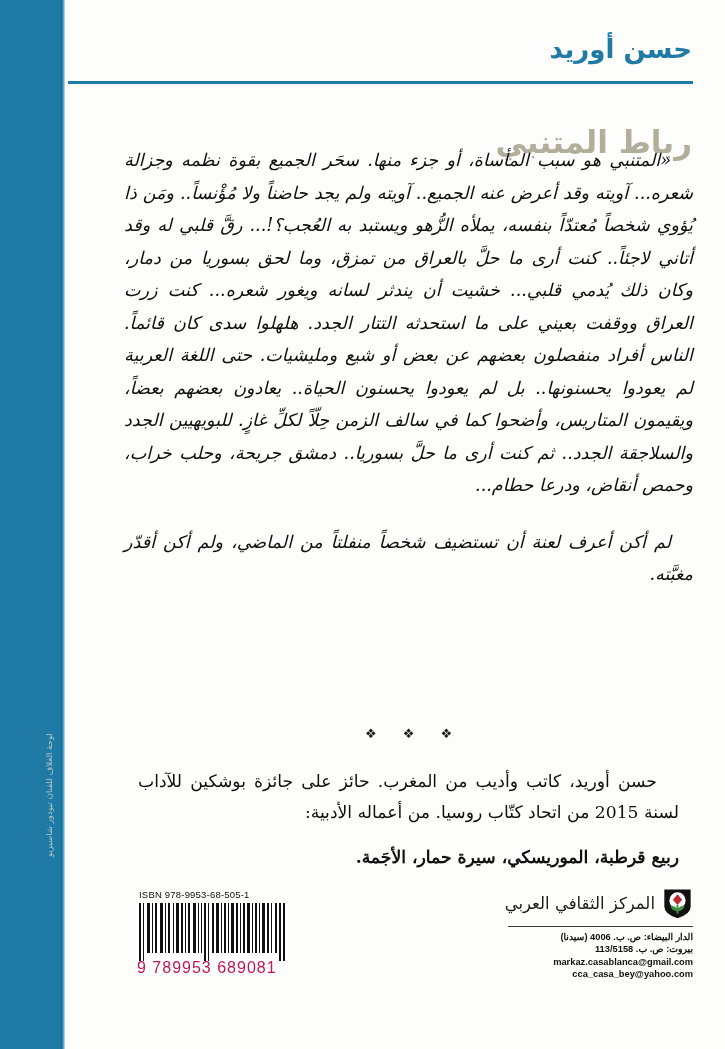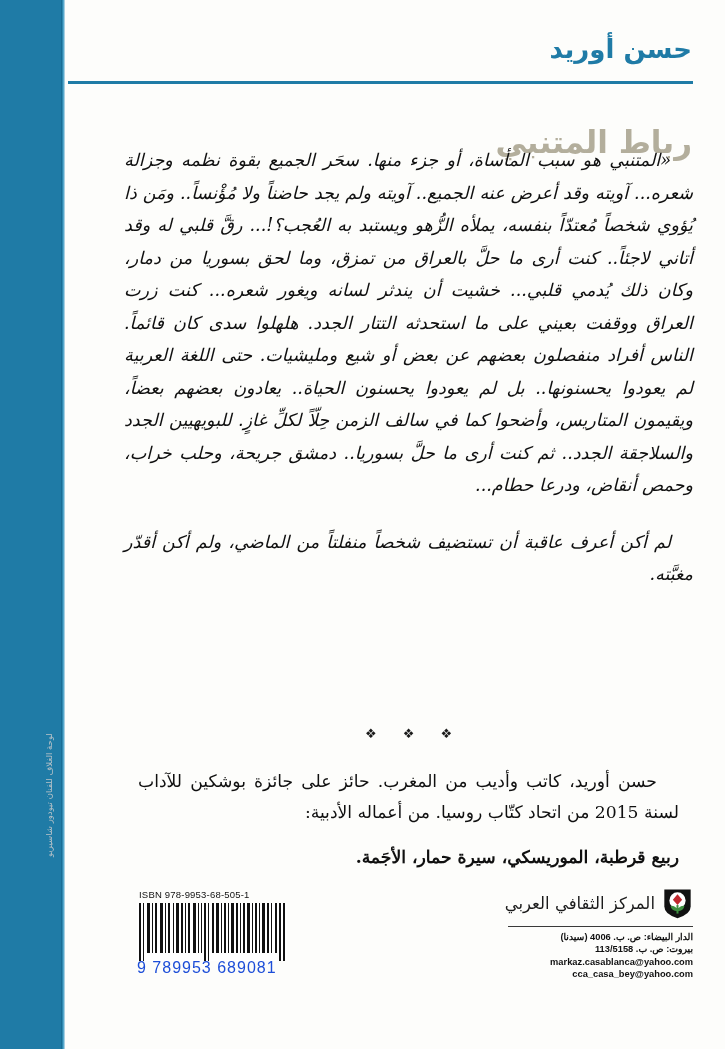--- a/index.html
+++ b/index.html
@@ -151,21 +151,21 @@
     direction: ltr;
   }
   .barcode {
     width: 150px;
     height: 58px;
     display: block;
   }
   .barcode-digits {
     font-family: "Liberation Sans", sans-serif;
     font-size: 16px;
-    color: #1d4ed8;
+    color: #be185d;
     letter-spacing: 1px;
     margin-top: -2px;
     direction: ltr;
   }
   .publisher-block {
     position: absolute;
     right: 32px;
     top: 888px;
     width: 230px;
     text-align: left;
@@ -225,21 +225,21 @@
   <div class="spine-credit">لوحة الغلاف للفنان تيودور شاسيريو</div>
 
   <div class="author-name">حسن أوريد</div>
 
   <div class="header-rule"></div>
 
   <div class="book-title">رباط المتنبي</div>
 
   <div class="blurb">
     <p>«المتنبي هو سبب المأساة، أو جزء منها. سحَر الجميع بقوة نظمه وجزالة شعره... آويته وقد أعرض عنه الجميع.. آويته ولم يجد حاضناً ولا مُؤْنساً.. ومَن ذا يُؤوي شخصاً مُعتدّاً بنفسه، يملأه الزُّهو ويستبد به العُجب؟!... رقَّ قلبي له وقد أتاني لاجئاً.. كنت أرى ما حلَّ بالعراق من تمزق، وما لحق بسوريا من دمار، وكان ذلك يُدمي قلبي... خشيت أن يندثر لسانه ويغور شعره... كنت زرت العراق ووقفت بعيني على ما استحدثه التتار الجدد. هلهلوا سدى كان قائماً. الناس أفراد منفصلون بعضهم عن بعض أو شيع ومليشيات. حتى اللغة العربية لم يعودوا يحسنونها.. بل لم يعودوا يحسنون الحياة.. يعادون بعضهم بعضاً، ويقيمون المتاريس، وأضحوا كما في سالف الزمن حِلّاً لكلِّ غازٍ. للبويهيين الجدد والسلاجقة الجدد.. ثم كنت أرى ما حلَّ بسوريا.. دمشق جريحة، وحلب خراب، وحمص أنقاض، ودرعا حطام...</p>
-    <p class="gap">لم أكن أعرف عاقبة أن تستضيف شخصاً منفلتاً من الماضي، ولم أكن أقدّر مغبَّته.</p>
+    <p class="gap">لم أكن أعرف لعنة أن تستضيف شخصاً منفلتاً من الماضي، ولم أكن أقدّر مغبَّته.</p>
   </div>
 
   <div class="separator">❖ ❖ ❖</div>
 
   <div class="bio">
     <p>حسن أوريد، كاتب وأديب من المغرب. حائز على جائزة بوشكين للآداب لسنة 2015 من اتحاد كتّاب روسيا. من أعماله الأدبية:</p>
     <p class="works">ربيع قرطبة، الموريسكي، سيرة حمار، الأجَمة.</p>
   </div>
 
   <div class="isbn-block">
@@ -298,18 +298,18 @@
         <path d="M20 8 L26 15 L20 22 L14 15 Z" fill="#c0272d"></path>
         <path d="M20 22 L20 33" stroke="#3f8f3f" stroke-width="2.6" fill="none"></path>
         <path d="M20 30 Q12 30 11 23 Q19 23 20 30 Z" fill="#3f8f3f"></path>
         <path d="M20 30 Q28 30 29 23 Q21 23 20 30 Z" fill="#3f8f3f"></path>
       </svg>
     </div>
     <div class="pub-rule"></div>
     <div class="contact">
       <span class="rtl">الدار البيضاء: ص. ب. 4006 (سيدنا)</span>
       <span class="rtl">بيروت: ص. ب. 113/5158</span>
-      <span class="ltr">markaz.casablanca@yahoo.com</span>
+      <span class="ltr">markaz.casablanca@gmail.com</span>
       <span class="ltr">cca_casa_bey@yahoo.com</span>
     </div>
   </div>
 
 </div>
 
 </body></html>

